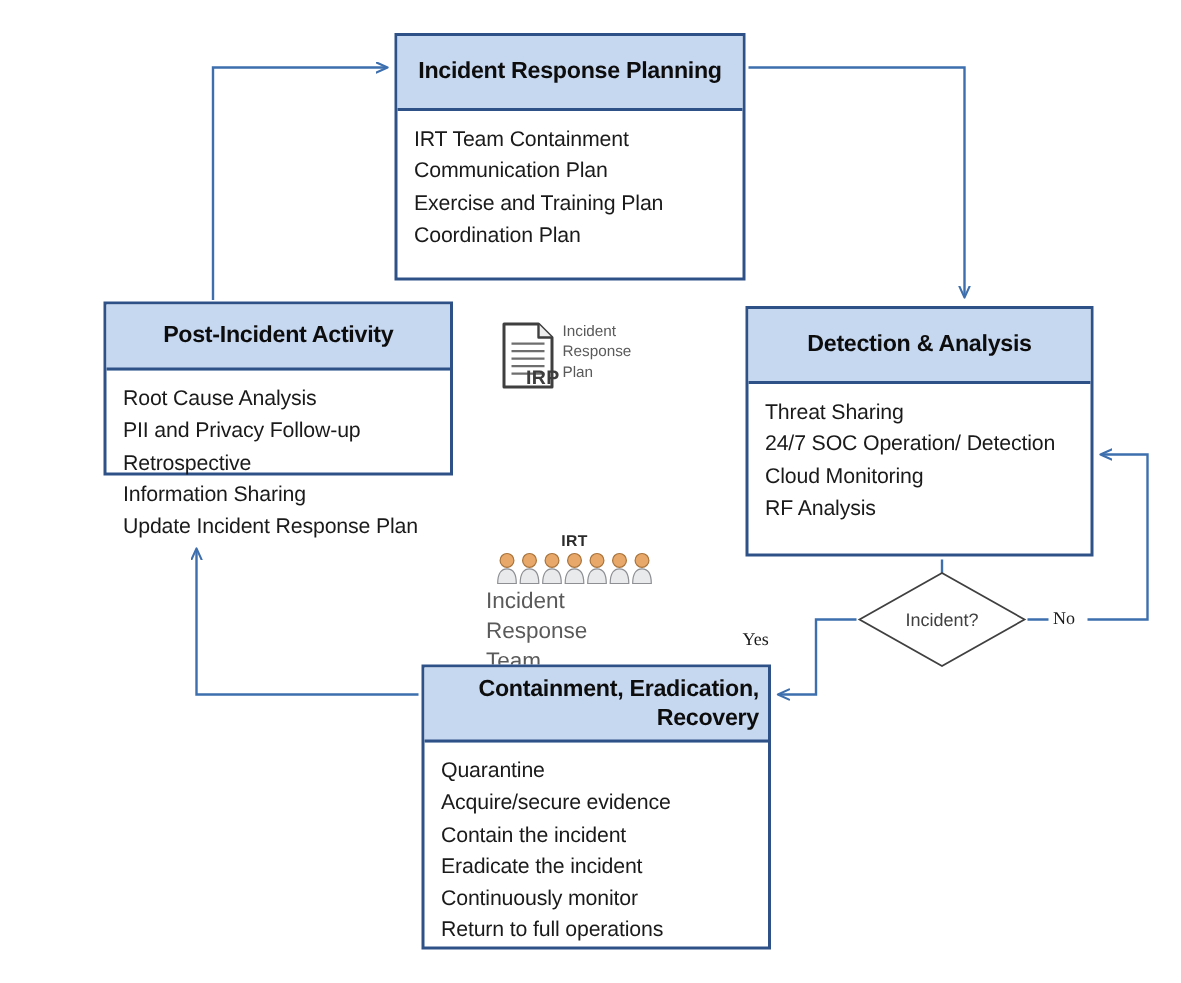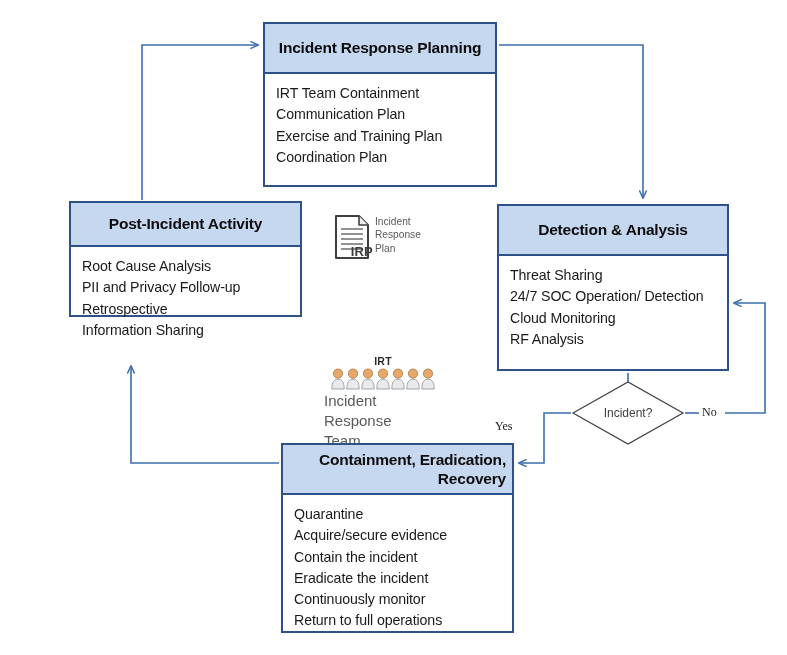--- a/index.html
+++ b/index.html
@@ -113,20 +113,21 @@
   </div>
 </div>
 
 <div class="pbox" id="box-post">
   <div class="hdr">Post-Incident Activity</div>
   <div class="body">
     <div class="li">Root Cause Analysis</div>
     <div class="li">PII and Privacy Follow-up</div>
     <div class="li">Retrospective</div>
     <div class="li">Information  Sharing</div>
+    <div class="li">Update Incident  Response Plan</div>
   </div>
 </div>
 
 <div class="pbox" id="box-cer">
   <div class="hdr">Containment, Eradication, Recovery</div>
   <div class="body">
     <div class="li">Quarantine</div>
     <div class="li">Acquire/secure evidence</div>
     <div class="li">Contain the incident</div>
     <div class="li">Eradicate the incident</div>

